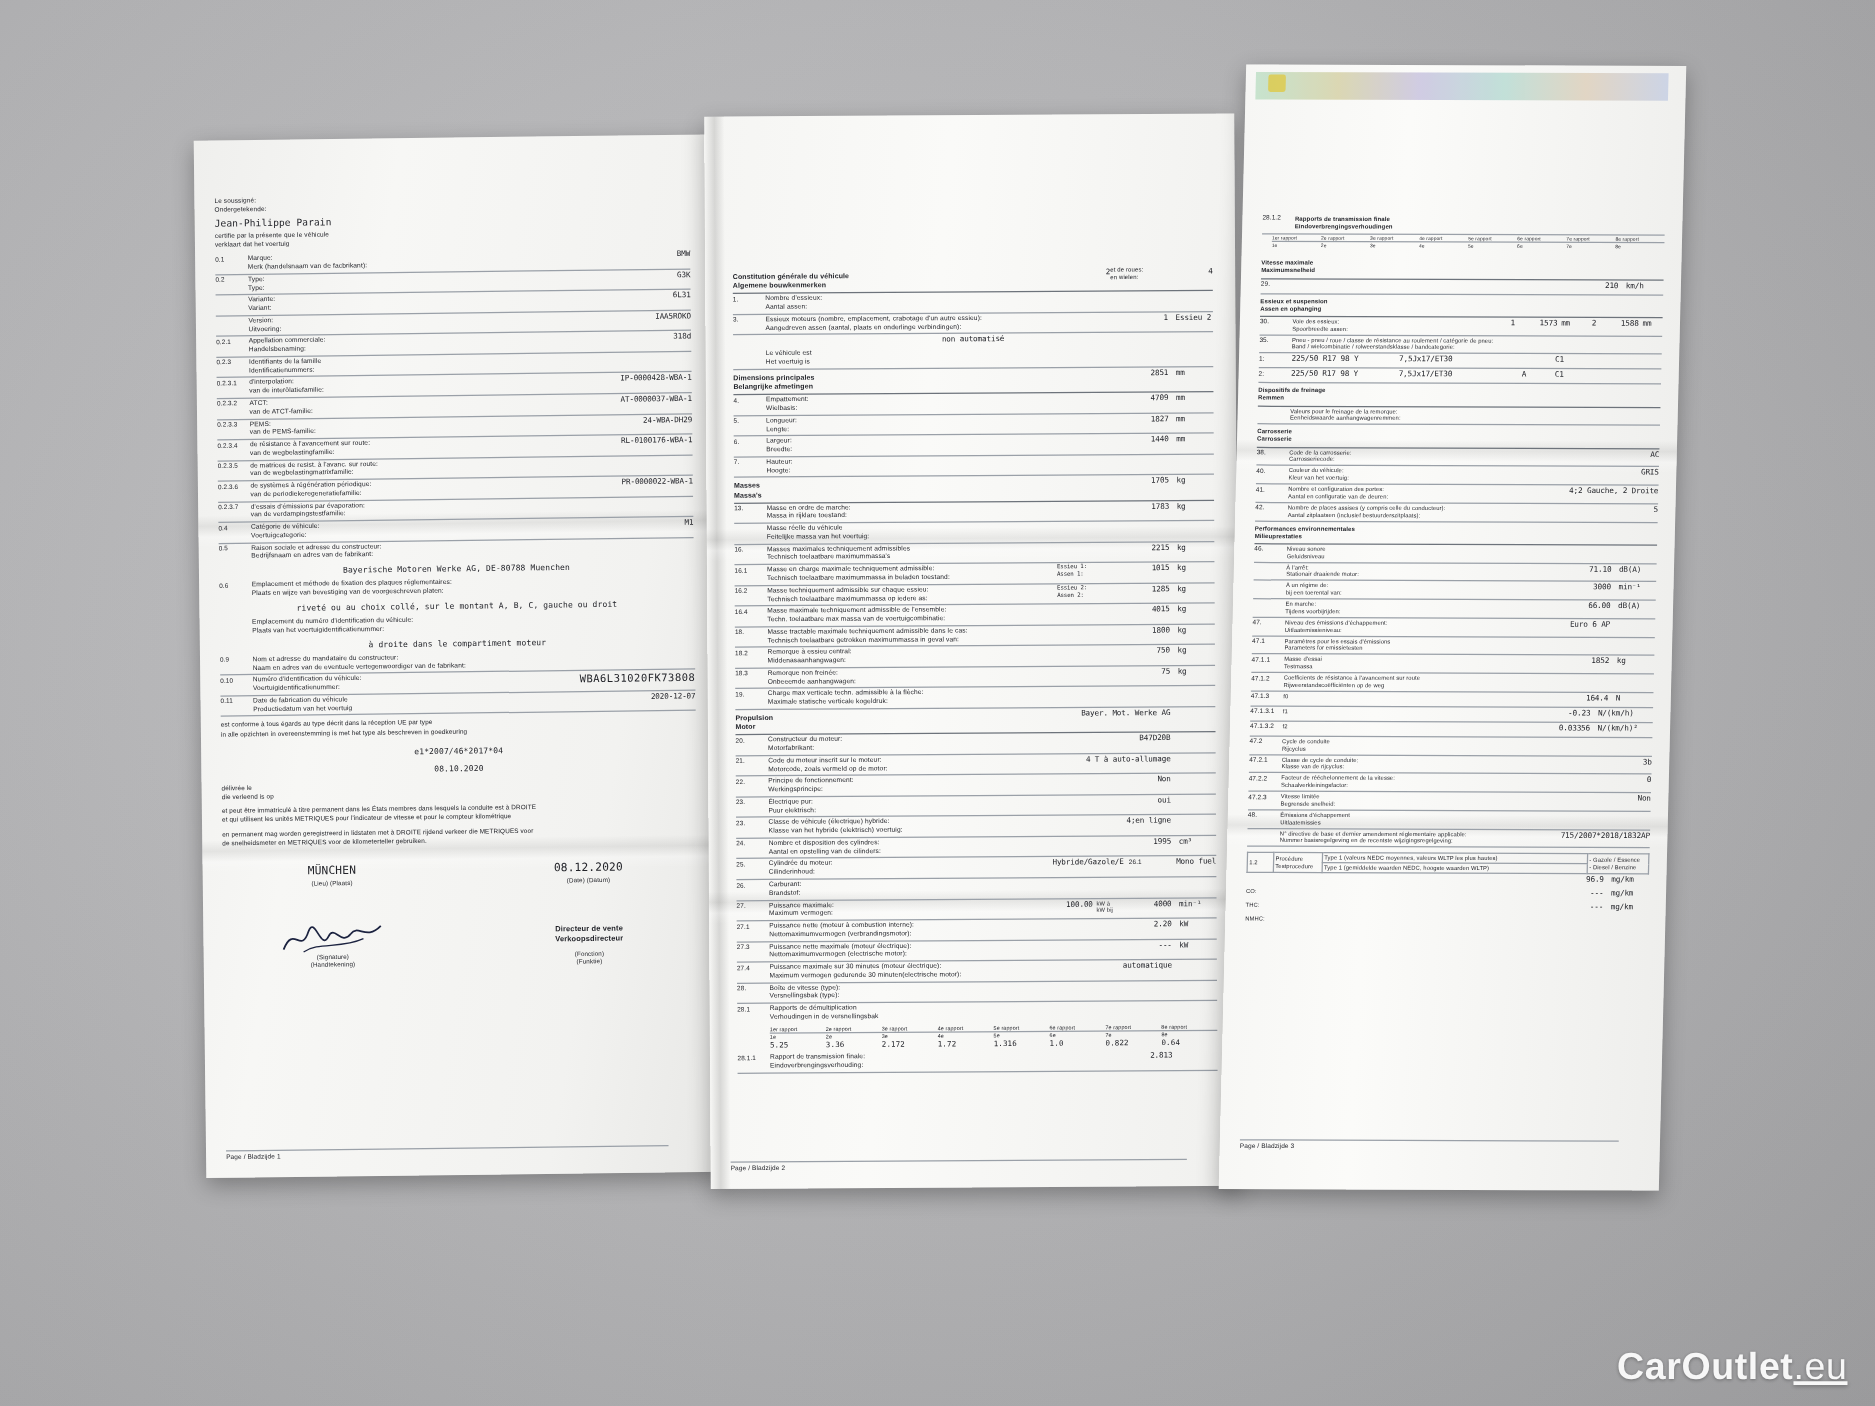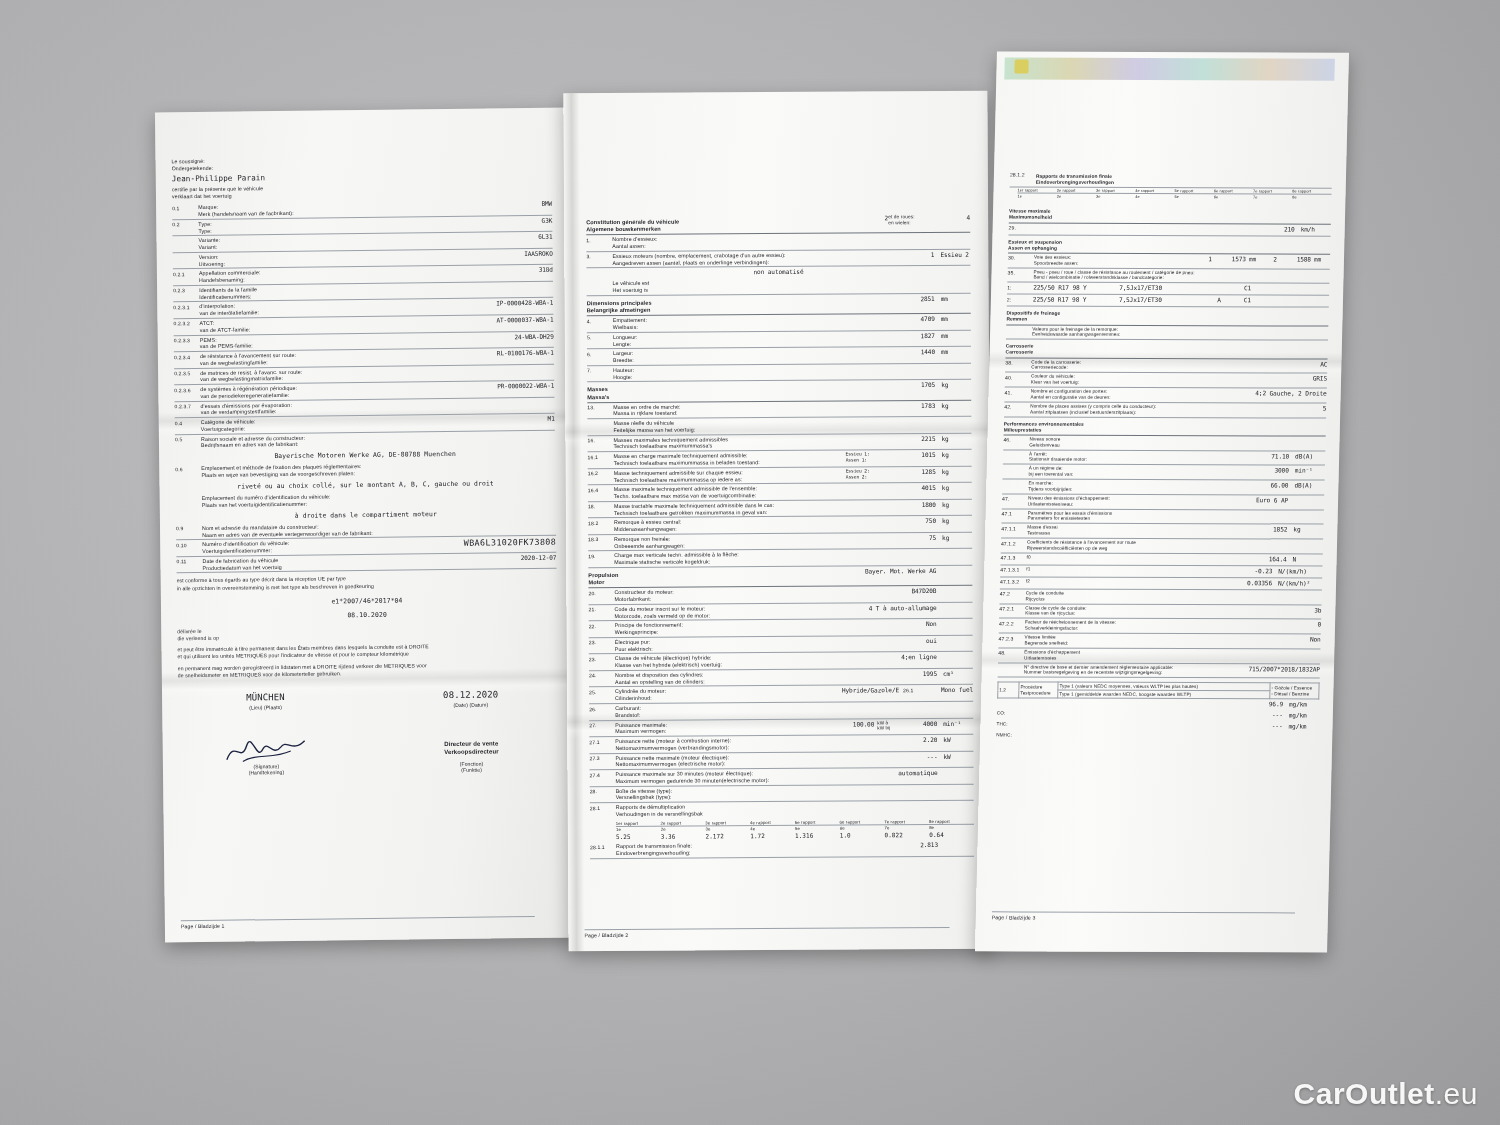--- a/index.html
+++ b/index.html
@@ -125,21 +125,21 @@
   .gearvals{font-family:"DejaVu Sans Mono", monospace;font-size:6px;}
 
   
   .wm{
     position:absolute;right:22px;bottom:14px;
     font-size:30px;font-weight:bold;color:#ffffff;
     opacity:.92;letter-spacing:.5px;
     text-shadow:0 1px 3px rgba(0,0,0,.35);
     font-family:"Liberation Sans", sans-serif;
   }
-  .wm .eu{font-weight:normal;}
+  .wm .eu{font-weight:normal;text-decoration:underline;}
 </style>
 </head>
 <body>
 
 <div class="table-bg"></div>
 
 <div class="sheet" id="sheet-left">
   <div class="crease" style="top:300px"></div>
   <div class="crease" style="top:560px"></div>
   <div class="doc pad">

